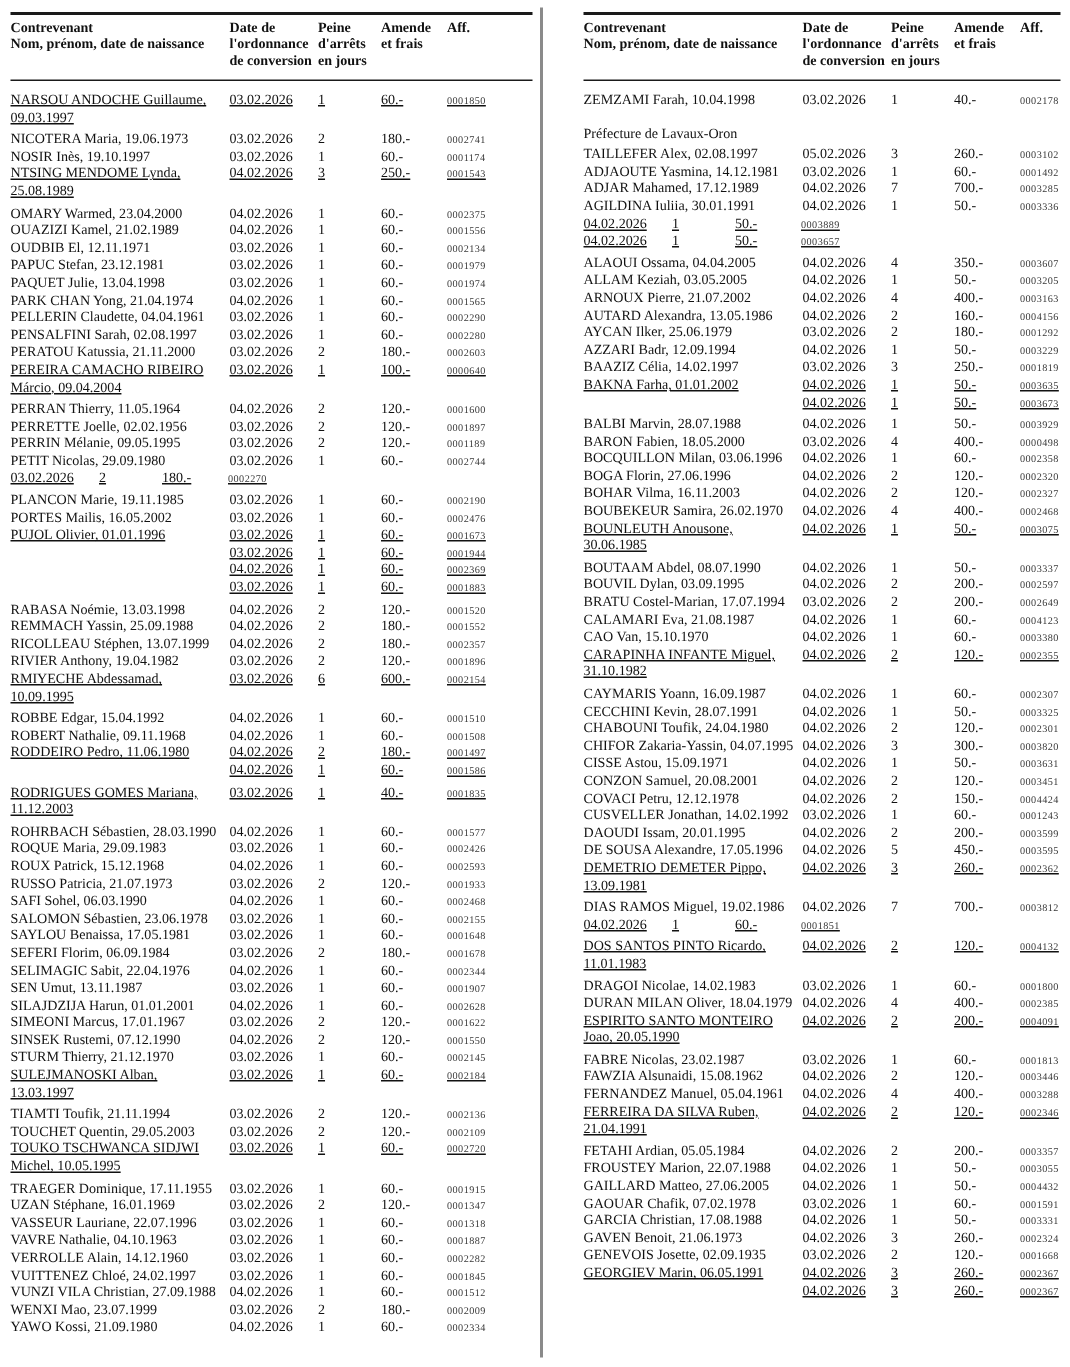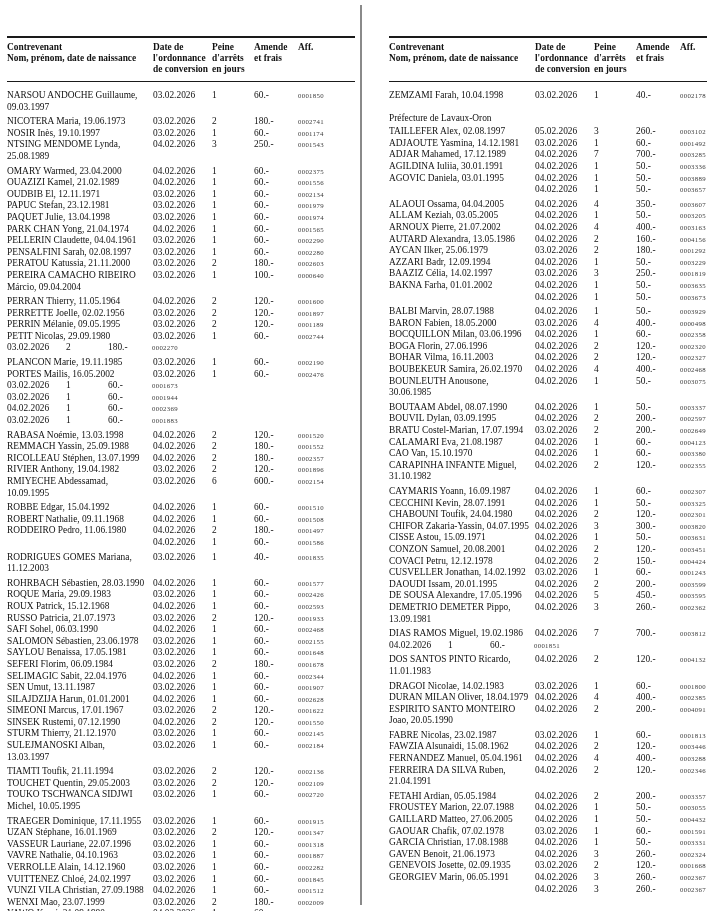--- a/index.html
+++ b/index.html
@@ -16,26 +16,25 @@
 
   .col-header {
     border-top:2px solid #1a1a1a;
     border-bottom:1.4px solid #1a1a1a;
     padding:4px 0 6px 0;
     margin-bottom:8px;
     display:grid;
     grid-template-columns:146px 59px 42px 44px 1fr;
     font-weight:bold;
     line-height:11px;
-    margin-top:28px;
   }
   .col-header .hcell div { white-space:nowrap; }
 
   .entry { display:flex; line-height:11.6px; }
-  .entry.spaced { margin-bottom:3px; }
+  .entry.spaced { margin-bottom:3px;text-decoration:underline; }
   .name { width:146px; flex:none; }
   .name-line { white-space:nowrap; }
   .rows { flex:1 1 auto; }
   .vrow { display:grid; grid-template-columns:59px 42px 44px 1fr; }
   .vrow span { white-space:nowrap; }
   .aff {
     font-size:6.8px;
     letter-spacing:.3px;
     color:#3a3a3a;
     line-height:11.6px;
@@ -341,20 +340,23 @@
           <div class="rows">
             <div class="vrow">
               <span class="date">03.02.2026</span>
               <span class="days">1</span>
               <span class="fine">60.-</span>
               <span class="aff">0002476</span>
             </div>
           </div>
         </div>
         <div class="entry spaced">
+          <div class="name">
+            <div class="name-line">PUJOL Olivier, 01.01.1996</div>
+          </div>
           <div class="rows">
             <div class="vrow">
               <span class="date">03.02.2026</span>
               <span class="days">1</span>
               <span class="fine">60.-</span>
               <span class="aff">0001673</span>
             </div>
             <div class="vrow">
               <span class="date">03.02.2026</span>
               <span class="days">1</span>
@@ -941,23 +943,20 @@
           <div class="rows">
             <div class="vrow">
               <span class="date">04.02.2026</span>
               <span class="days">1</span>
               <span class="fine">50.-</span>
               <span class="aff">0003336</span>
             </div>
           </div>
         </div>
         <div class="entry spaced">
-          <div class="name">
-            <div class="name-line">AGOVIC Daniela, 03.01.1995</div>
-          </div>
           <div class="rows">
             <div class="vrow">
               <span class="date">04.02.2026</span>
               <span class="days">1</span>
               <span class="fine">50.-</span>
               <span class="aff">0003889</span>
             </div>
             <div class="vrow">
               <span class="date">04.02.2026</span>
               <span class="days">1</span>

